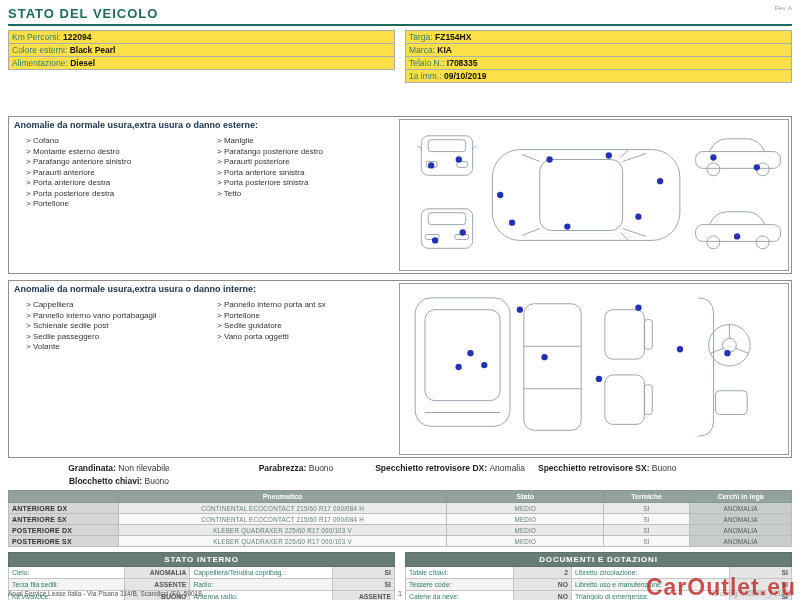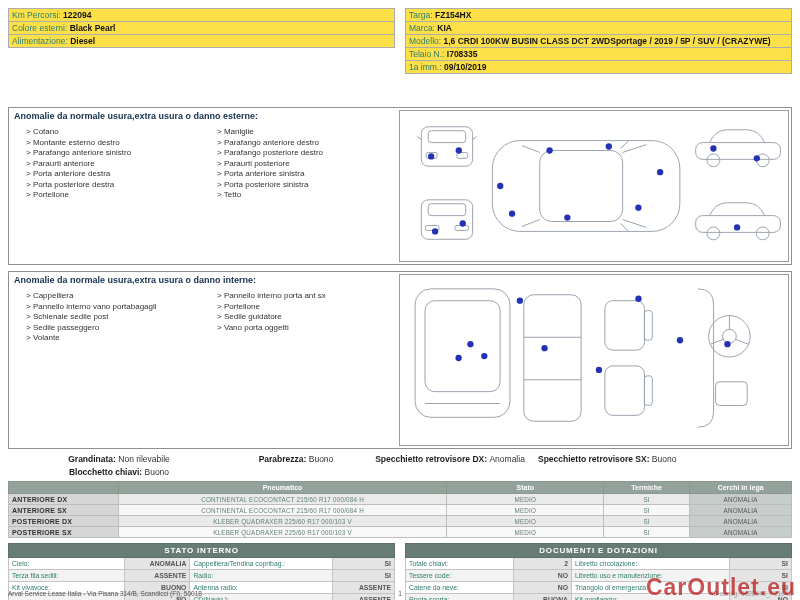--- a/index.html
+++ b/index.html
@@ -73,51 +73,53 @@
     font-size: 23px; font-weight: bold; letter-spacing: 1px;
     color: #b91c1c; opacity: 0.75; text-shadow: 0 0 2px #fff;
     pointer-events: none;
   }
 </style>
 </head>
 <body>
 
 <div class="page">
 
+  <div class="topbar">
+    <h1>STATO DEL VEICOLO</h1>
+    <span class="rev">Rev. A</span>
+  </div>
 
   <div class="info-wrap">
     <div class="info-col" id="info-left">
         <div class="info-row"><span class="lbl">Km Percorsi: </span><b class="val">122094</b></div>
         <div class="info-row"><span class="lbl">Colore esterni: </span><b class="val">Black Pearl</b></div>
         <div class="info-row"><span class="lbl">Alimentazione: </span><b class="val">Diesel</b></div>
       </div>
     <div class="info-col" id="info-right">
         <div class="info-row"><span class="lbl">Targa: </span><b class="val">FZ154HX</b></div>
         <div class="info-row"><span class="lbl">Marca: </span><b class="val">KIA</b></div>
-        <div class="info-row"><span class="lbl">Modello: </span><b class="val">1,6 CRDI 100KW BUSIN CLASS DCT 2WDSportage / 2019 / 5P / SUV / (CRAZYWE)</b></div>
         <div class="info-row"><span class="lbl">Telaio N.: </span><b class="val">I708335</b></div>
         <div class="info-row"><span class="lbl">1a imm.: </span><b class="val">09/10/2019</b></div>
       </div>
   </div>
 
   <section class="anom" id="ext-section">
     <div class="anom-title">Anomalie da normale usura,extra usura o danno esterne:</div>
     <div class="anom-cols">
       <div class="anom-list" id="ext-col1">
           <div class="anom-item">&gt; Cofano</div>
           <div class="anom-item">&gt; Montante esterno destro</div>
           <div class="anom-item">&gt; Parafango anteriore sinistro</div>
           <div class="anom-item">&gt; Paraurti anteriore</div>
           <div class="anom-item">&gt; Porta anteriore destra</div>
           <div class="anom-item">&gt; Porta posteriore destra</div>
           <div class="anom-item">&gt; Portellone</div>
         </div>
       <div class="anom-list" id="ext-col2">
           <div class="anom-item">&gt; Maniglie</div>
-          <div class="anom-item">&gt; Parafango anteriore destro</div>
           <div class="anom-item">&gt; Parafango posteriore destro</div>
           <div class="anom-item">&gt; Paraurti posteriore</div>
           <div class="anom-item">&gt; Porta anteriore sinistra</div>
           <div class="anom-item">&gt; Porta posteriore sinistra</div>
           <div class="anom-item">&gt; Tetto</div>
         </div>
     </div>
     <div class="diagram">
       <svg viewBox="0 0 390 152">
         <g fill="none" stroke="#9aa3ad" stroke-width="1">

